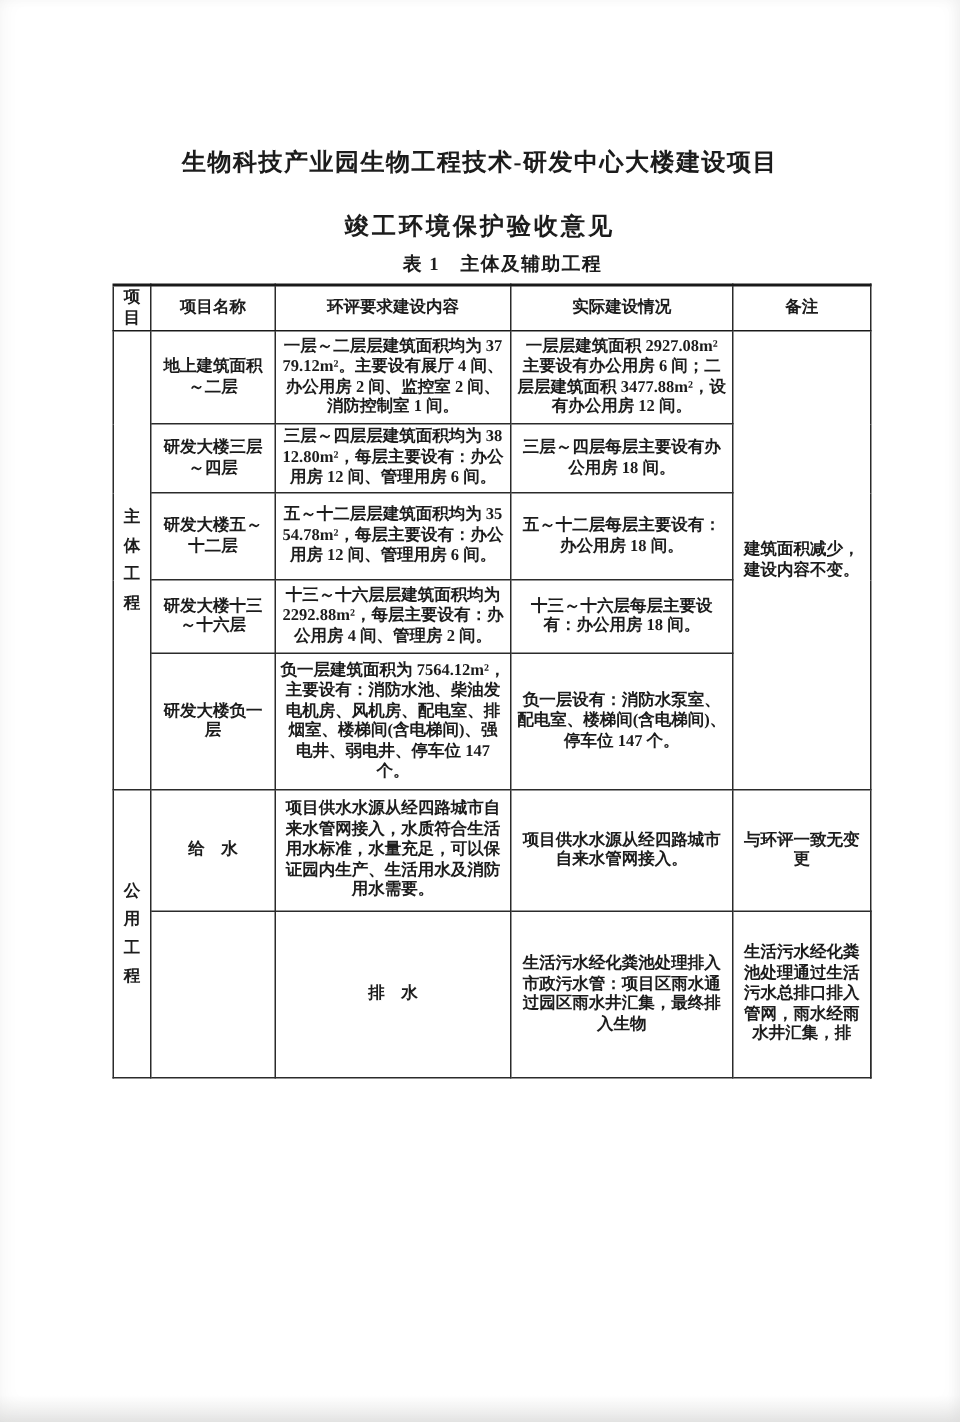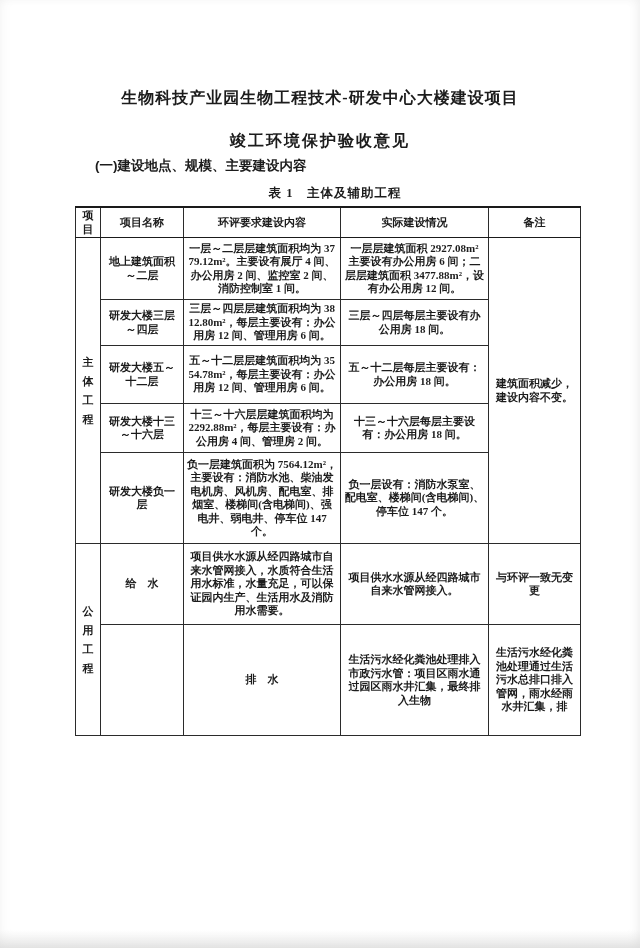--- a/index.html
+++ b/index.html
@@ -8,21 +8,21 @@
     background:#f2f2f0;
     font-family:"Liberation Serif","DejaVu Serif",serif;
     color:#1c1c1c;
   }
   .page{
     position:relative;width:640px;height:948px;background:#ffffff;
     box-shadow:inset 0 -6px 14px rgba(0,0,0,0.05), inset -3px 0 8px rgba(0,0,0,0.03);
     overflow:hidden;
   }
   .doc-title{
-    margin:2px;padding-top:86px;text-align:center;
+    margin:12px;padding-top:86px;text-align:center;
     font-size:16px;font-weight:700;letter-spacing:1px;
   }
   .doc-subtitle{
     margin:0;margin-top:22px;text-align:center;
     font-size:16px;font-weight:700;letter-spacing:2px;
   }
   .para{
     margin:0 58px 0 78px;font-size:13.5px;line-height:27px;
     text-align:justify;font-weight:600;text-indent:2em;
   }
@@ -73,21 +73,20 @@
 </style>
 </head>
 <body>
 
 <div class="page">
 
   <h1 class="doc-title">生物科技产业园生物工程技术-研发中心大楼建设项目</h1>
   <h2 class="doc-subtitle">竣工环境保护验收意见</h2>
 
 
-  <div class="h-subsection">(一)建设地点、规模、主要建设内容</div>
 
 
   <div class="tbl-caption">表 1　主体及辅助工程</div>
 
   <table class="main">
     <colgroup>
       <col style="width:25px">
       <col style="width:83px">
       <col style="width:157px">
       <col style="width:148px">

